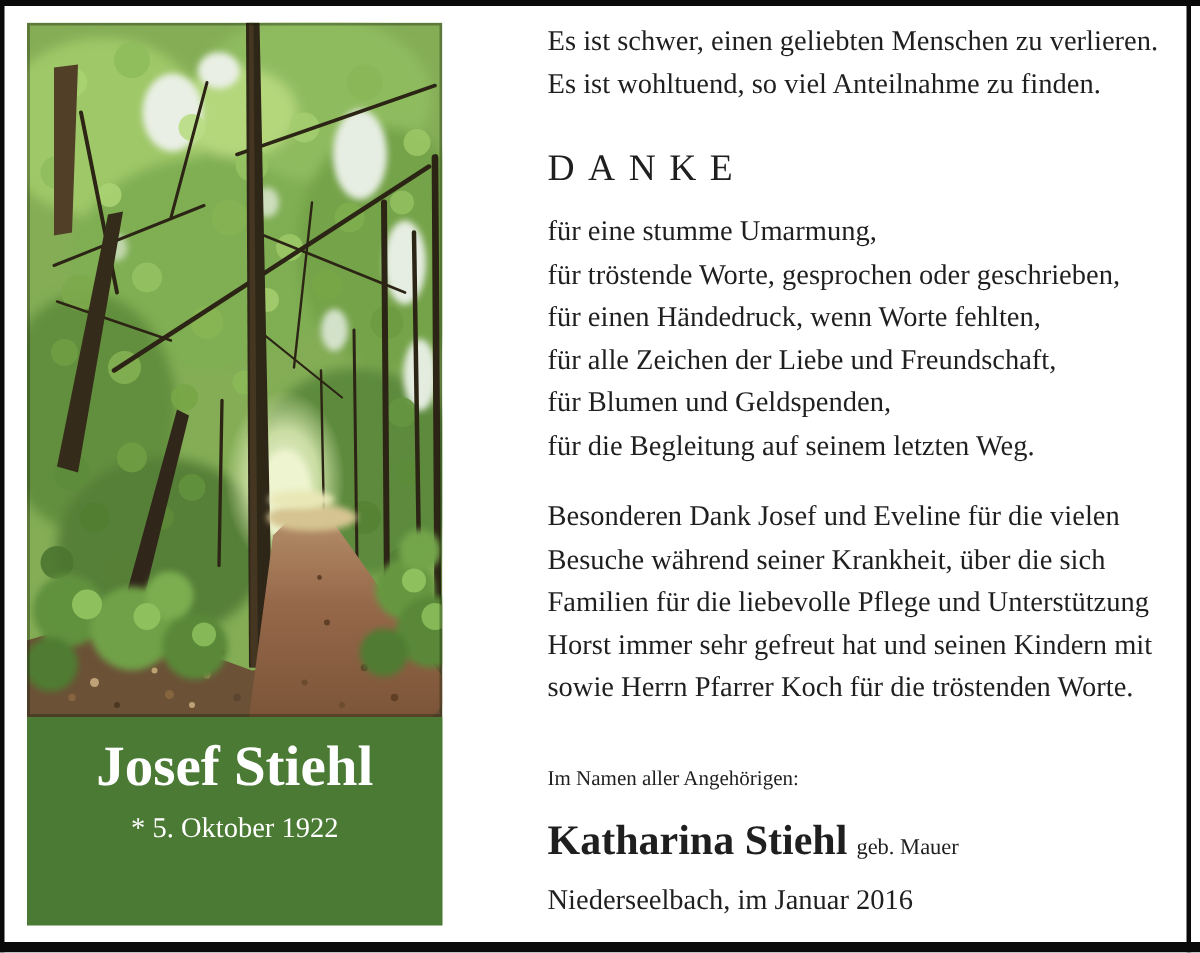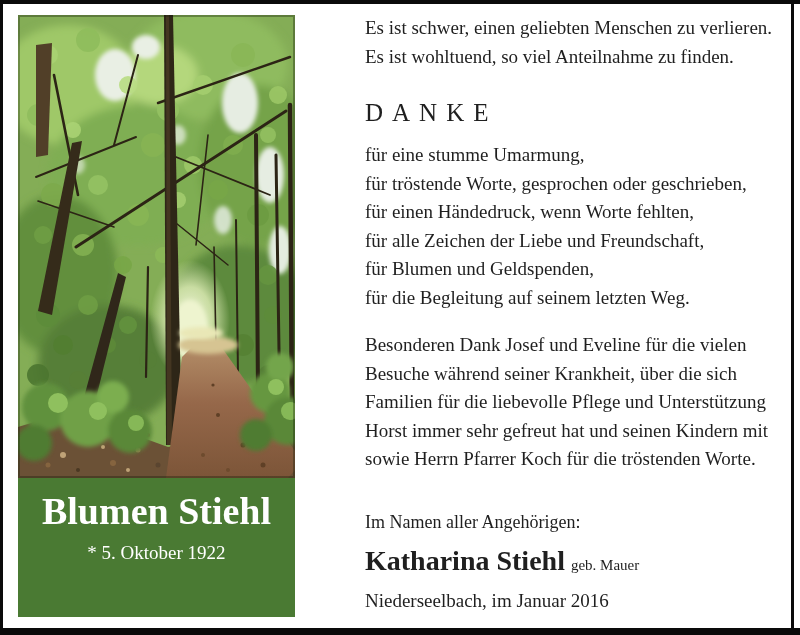--- a/index.html
+++ b/index.html
@@ -22,21 +22,21 @@
     background:#4a7a33;color:#ffffff;text-align:center;
   }
   .deceased-name{font-weight:bold;font-size:38px;line-height:44px;padding-top:11px;}
   .dates{font-size:19px;line-height:26px;margin-top:7px;}
   
   .textcol{position:absolute;left:330px;top:0;width:465px;height:490px;margin-left:35px;}
   .intro{position:absolute;top:13px;left:0;font-size:19px;line-height:29px;white-space:nowrap;}
   .danke{position:absolute;top:99px;left:0;font-size:25px;letter-spacing:9px;}
   .thanks{position:absolute;top:141px;left:0;font-size:19px;line-height:28.5px;white-space:nowrap;}
   .special{position:absolute;top:331px;left:0;font-size:19px;line-height:28.5px;white-space:nowrap;}
-  .imnamen{position:absolute;top:512px;left:0;font-size:18px;font-family:Liberation Serif, serif;}
+  .imnamen{position:absolute;top:512px;left:0;font-size:14px;font-family:Liberation Serif, serif;}
   .signature{position:absolute;top:545px;left:0;}
   .signame{font-weight:bold;font-size:28px;}
   .sigsuffix{font-size:15px;margin-left:6px;}
   .placedate{position:absolute;top:590px;left:0;font-size:19px;}
 </style>
 </head>
 <body>
 
 <div class="page">
 
@@ -201,21 +201,21 @@
         <circle cx="118" cy="408" r="8" fill="#86b857"></circle>
           <circle cx="258" cy="372" r="8" fill="#8fc05e"></circle>
         <circle cx="272" cy="396" r="9" fill="#86b857"></circle>
       </g>
 
       <rect x="1" y="1" width="275" height="461" fill="none" stroke="rgba(20,30,10,0.35)" stroke-width="2"></rect>
     </svg>
   </div>
 
   <div class="namebox">
-    <div class="deceased-name">Blumen Stiehl</div>
+    <div class="deceased-name">Josef Stiehl</div>
     <div class="dates">
       <div>* 5. Oktober 1922</div>
     </div>
   </div>
 
   <div class="textcol">
 
     <div class="intro">
       <div>Es ist schwer, einen geliebten Menschen zu verlieren.</div>
       <div>Es ist wohltuend, so viel Anteilnahme zu finden.</div>

